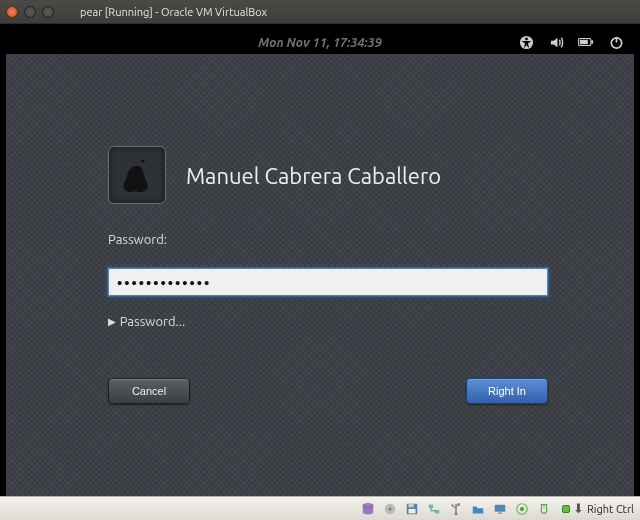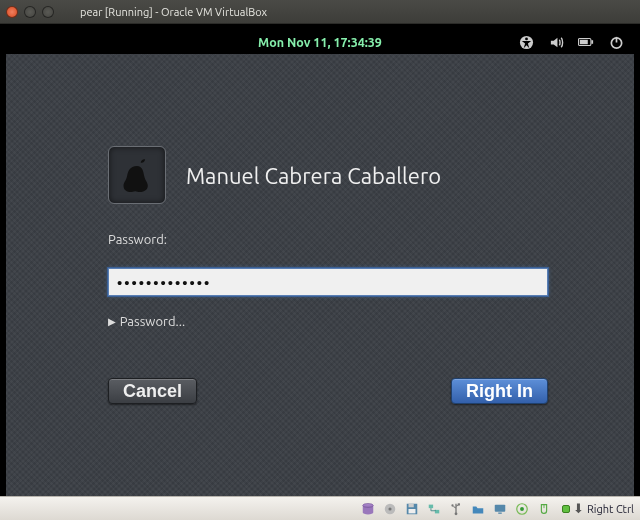--- a/index.html
+++ b/index.html
@@ -32,26 +32,27 @@
     position: relative;
     height: 472px;
     background: #000;
     padding: 6px 6px 0 6px;
   }
 
   
   .guest-menubar {
     height: 24px;
     background: #000;
-    color: #86efac;
+    color: #737373;
     display: flex;
     align-items: center;
     justify-content: center;
     position: relative;
     font-size: 12.5px;
+    font-style: italic;
   }
   .guest-clock { font-weight: bold; }
   .guest-icons {
     position: absolute;
     right: 10px;
     top: 0;
     height: 24px;
     display: flex;
     align-items: center;
     gap: 14px;
@@ -110,22 +111,22 @@
   .tri { font-size: 10px; }
   .button-row {
     margin-top: 50px;
     display: flex;
     justify-content: space-between;
   }
   .btn {
     min-width: 82px;
     height: 26px;
     border-radius: 4px;
-    font-size: 18px;
-    font-weight: bold;
+    font-size: 11px;
+    font-weight: normal;
     border: 1px solid #1d1f22;
     cursor: pointer;
     padding: 0 14px;
     color: #eee;
     box-shadow: 0 1px 2px rgba(0,0,0,.5), inset 0 1px 0 rgba(255,255,255,.2);
   }
   .btn-cancel {
     background: linear-gradient(#5a5d62, #3b3e43);
   }
   .btn-signin {

